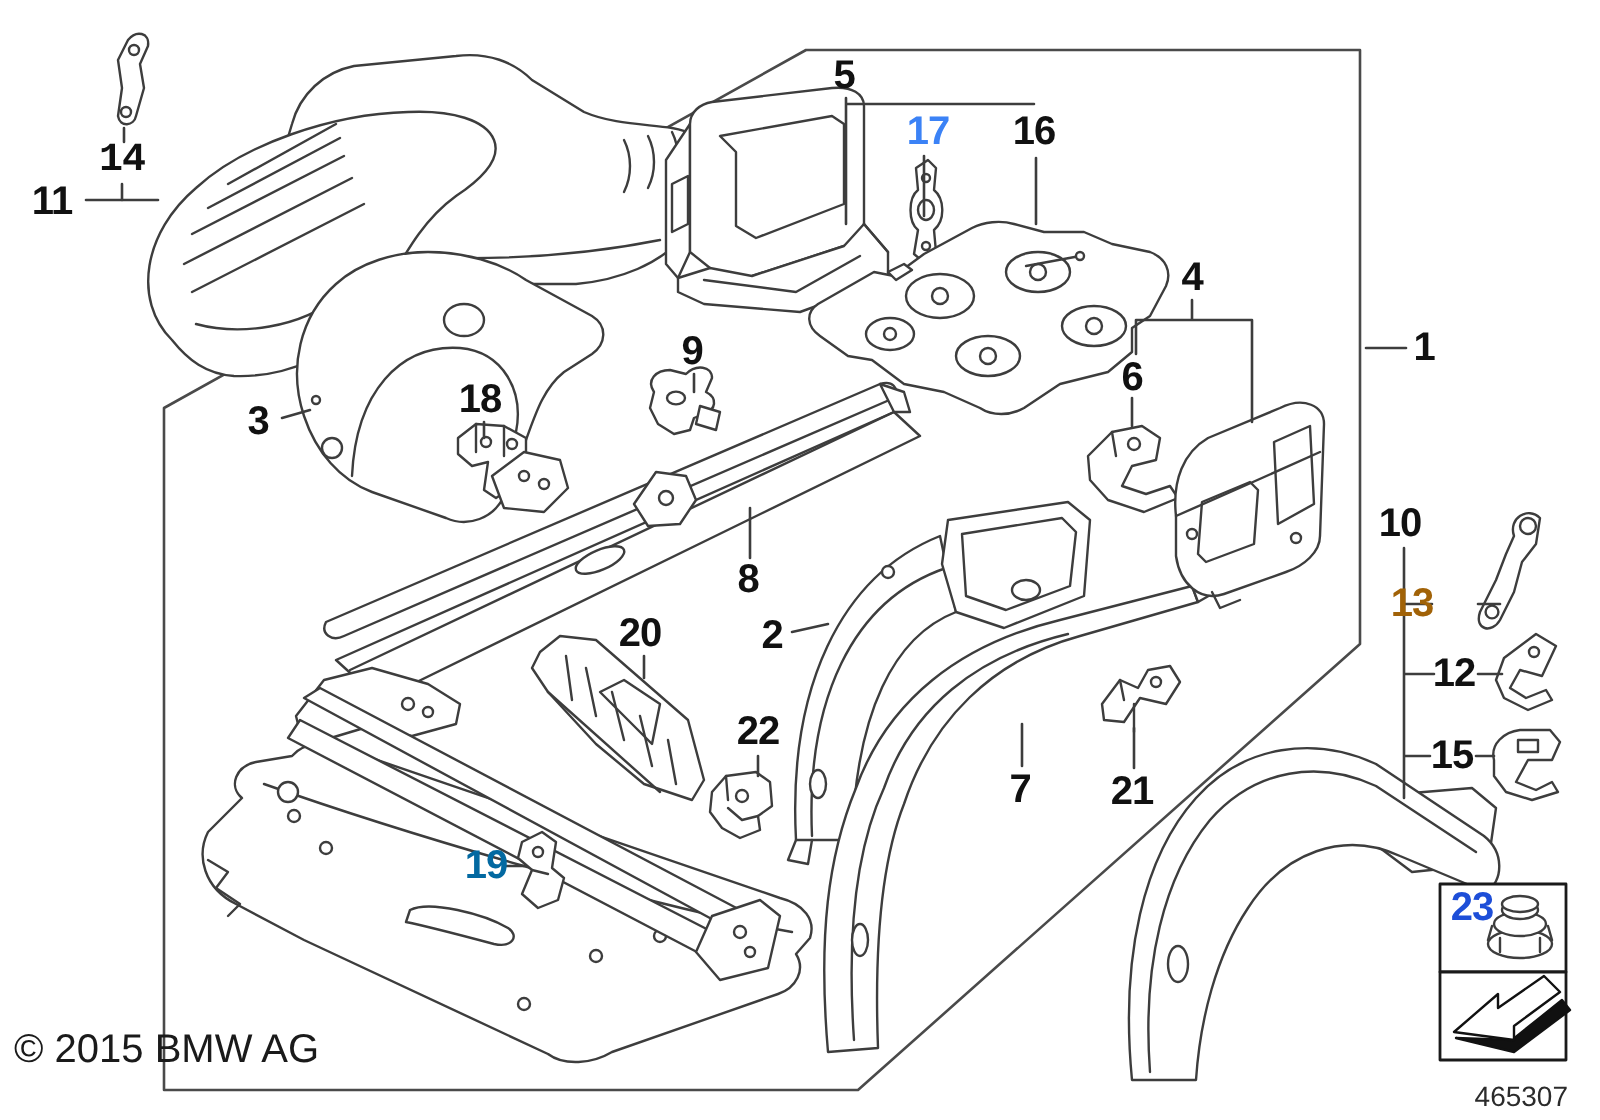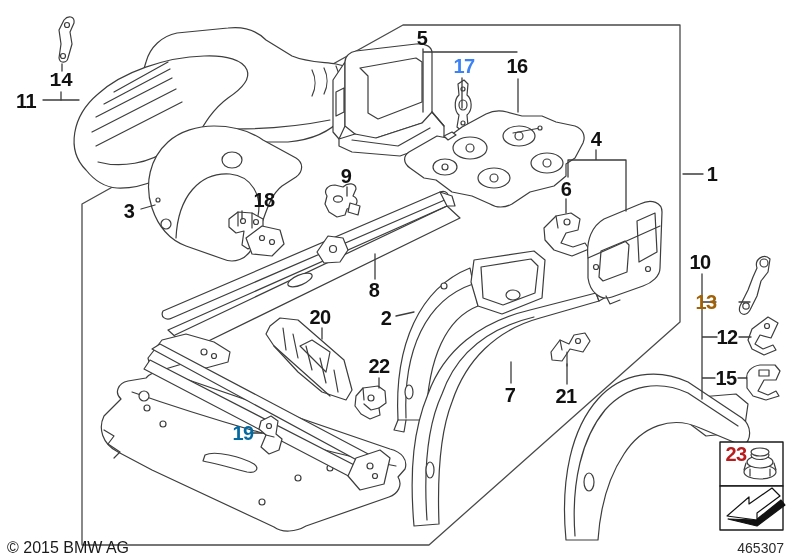--- a/index.html
+++ b/index.html
@@ -8,21 +8,21 @@
     font-family:"Liberation Sans",sans-serif;
   }
   #art{position:absolute;left:0;top:0;}
   .callout{
     position:absolute;transform:translate(-50%,-50%);
     font-family:"Liberation Sans",sans-serif;
     font-weight:700;font-size:20px;letter-spacing:-0.5px;color:#111;
     line-height:1;user-select:none;cursor:pointer;white-space:nowrap;
   }
   .footer-copyright{
-    position:absolute;left:7px;top:539px;font-size:16px;font-weight:500;color:#1a1a1a;
+    position:absolute;left:7px;top:514px;font-size:20px;font-weight:500;color:#1a1a1a;
   }
   .footer-number{
     position:absolute;right:16px;top:540px;font-size:14px;font-weight:400;color:#2b2b2b;
   }
 </style>
 </head>
 <body>
 
 <div id="canvas">
 
@@ -284,23 +284,23 @@
       <div class="callout" style="left: 374px; top: 290px; color: rgb(17, 17, 17);">8</div>
       <div class="callout" style="left: 346px; top: 176px; color: rgb(17, 17, 17);">9</div>
       <div class="callout" style="left: 700px; top: 262px; color: rgb(17, 17, 17);">10</div>
       <div class="callout" style="left: 26px; top: 101px; color: rgb(17, 17, 17);">11</div>
       <div class="callout" style="left: 727px; top: 337px; color: rgb(17, 17, 17);">12</div>
       <div class="callout" style="left: 706px; top: 302px; color: #a16207;">13</div>
       <div class="callout" style="left: 61px; top: 81px; color: rgb(17, 17, 17); font-family: Liberation Mono, monospace;">14</div>
       <div class="callout" style="left: 726px; top: 378px; color: rgb(17, 17, 17);">15</div>
       <div class="callout" style="left: 517px; top: 66px; color: rgb(17, 17, 17); text-align: right;">16</div>
       <div class="callout" style="left: 464px; top: 66px; color: #3b82f6;">17</div>
-      <div class="callout" style="left: 240px; top: 200px; color: rgb(17, 17, 17); margin-left: 24px;">18</div>
+      <div class="callout" style="left: 240px; top: 200px; color: rgb(17, 17, 17);">18</div>
       <div class="callout" style="left: 243px; top: 433px; color: #0369a1;">19</div>
       <div class="callout" style="left: 320px; top: 317px; color: rgb(17, 17, 17);">20</div>
       <div class="callout" style="left: 566px; top: 396px; color: rgb(17, 17, 17);">21</div>
       <div class="callout" style="left: 379px; top: 366px; color: rgb(17, 17, 17);">22</div>
-      <div class="callout" style="left: 736px; top: 454px; color: #b91c1c;">23</div>
+      <div class="callout" style="left: 736px; top: 454px; color: #1d4ed8;">23</div>
     </div>
 
   <div class="footer-copyright">© 2015 BMW AG</div>
   <div class="footer-number">465307</div>
 </div>
 
 </body></html>

